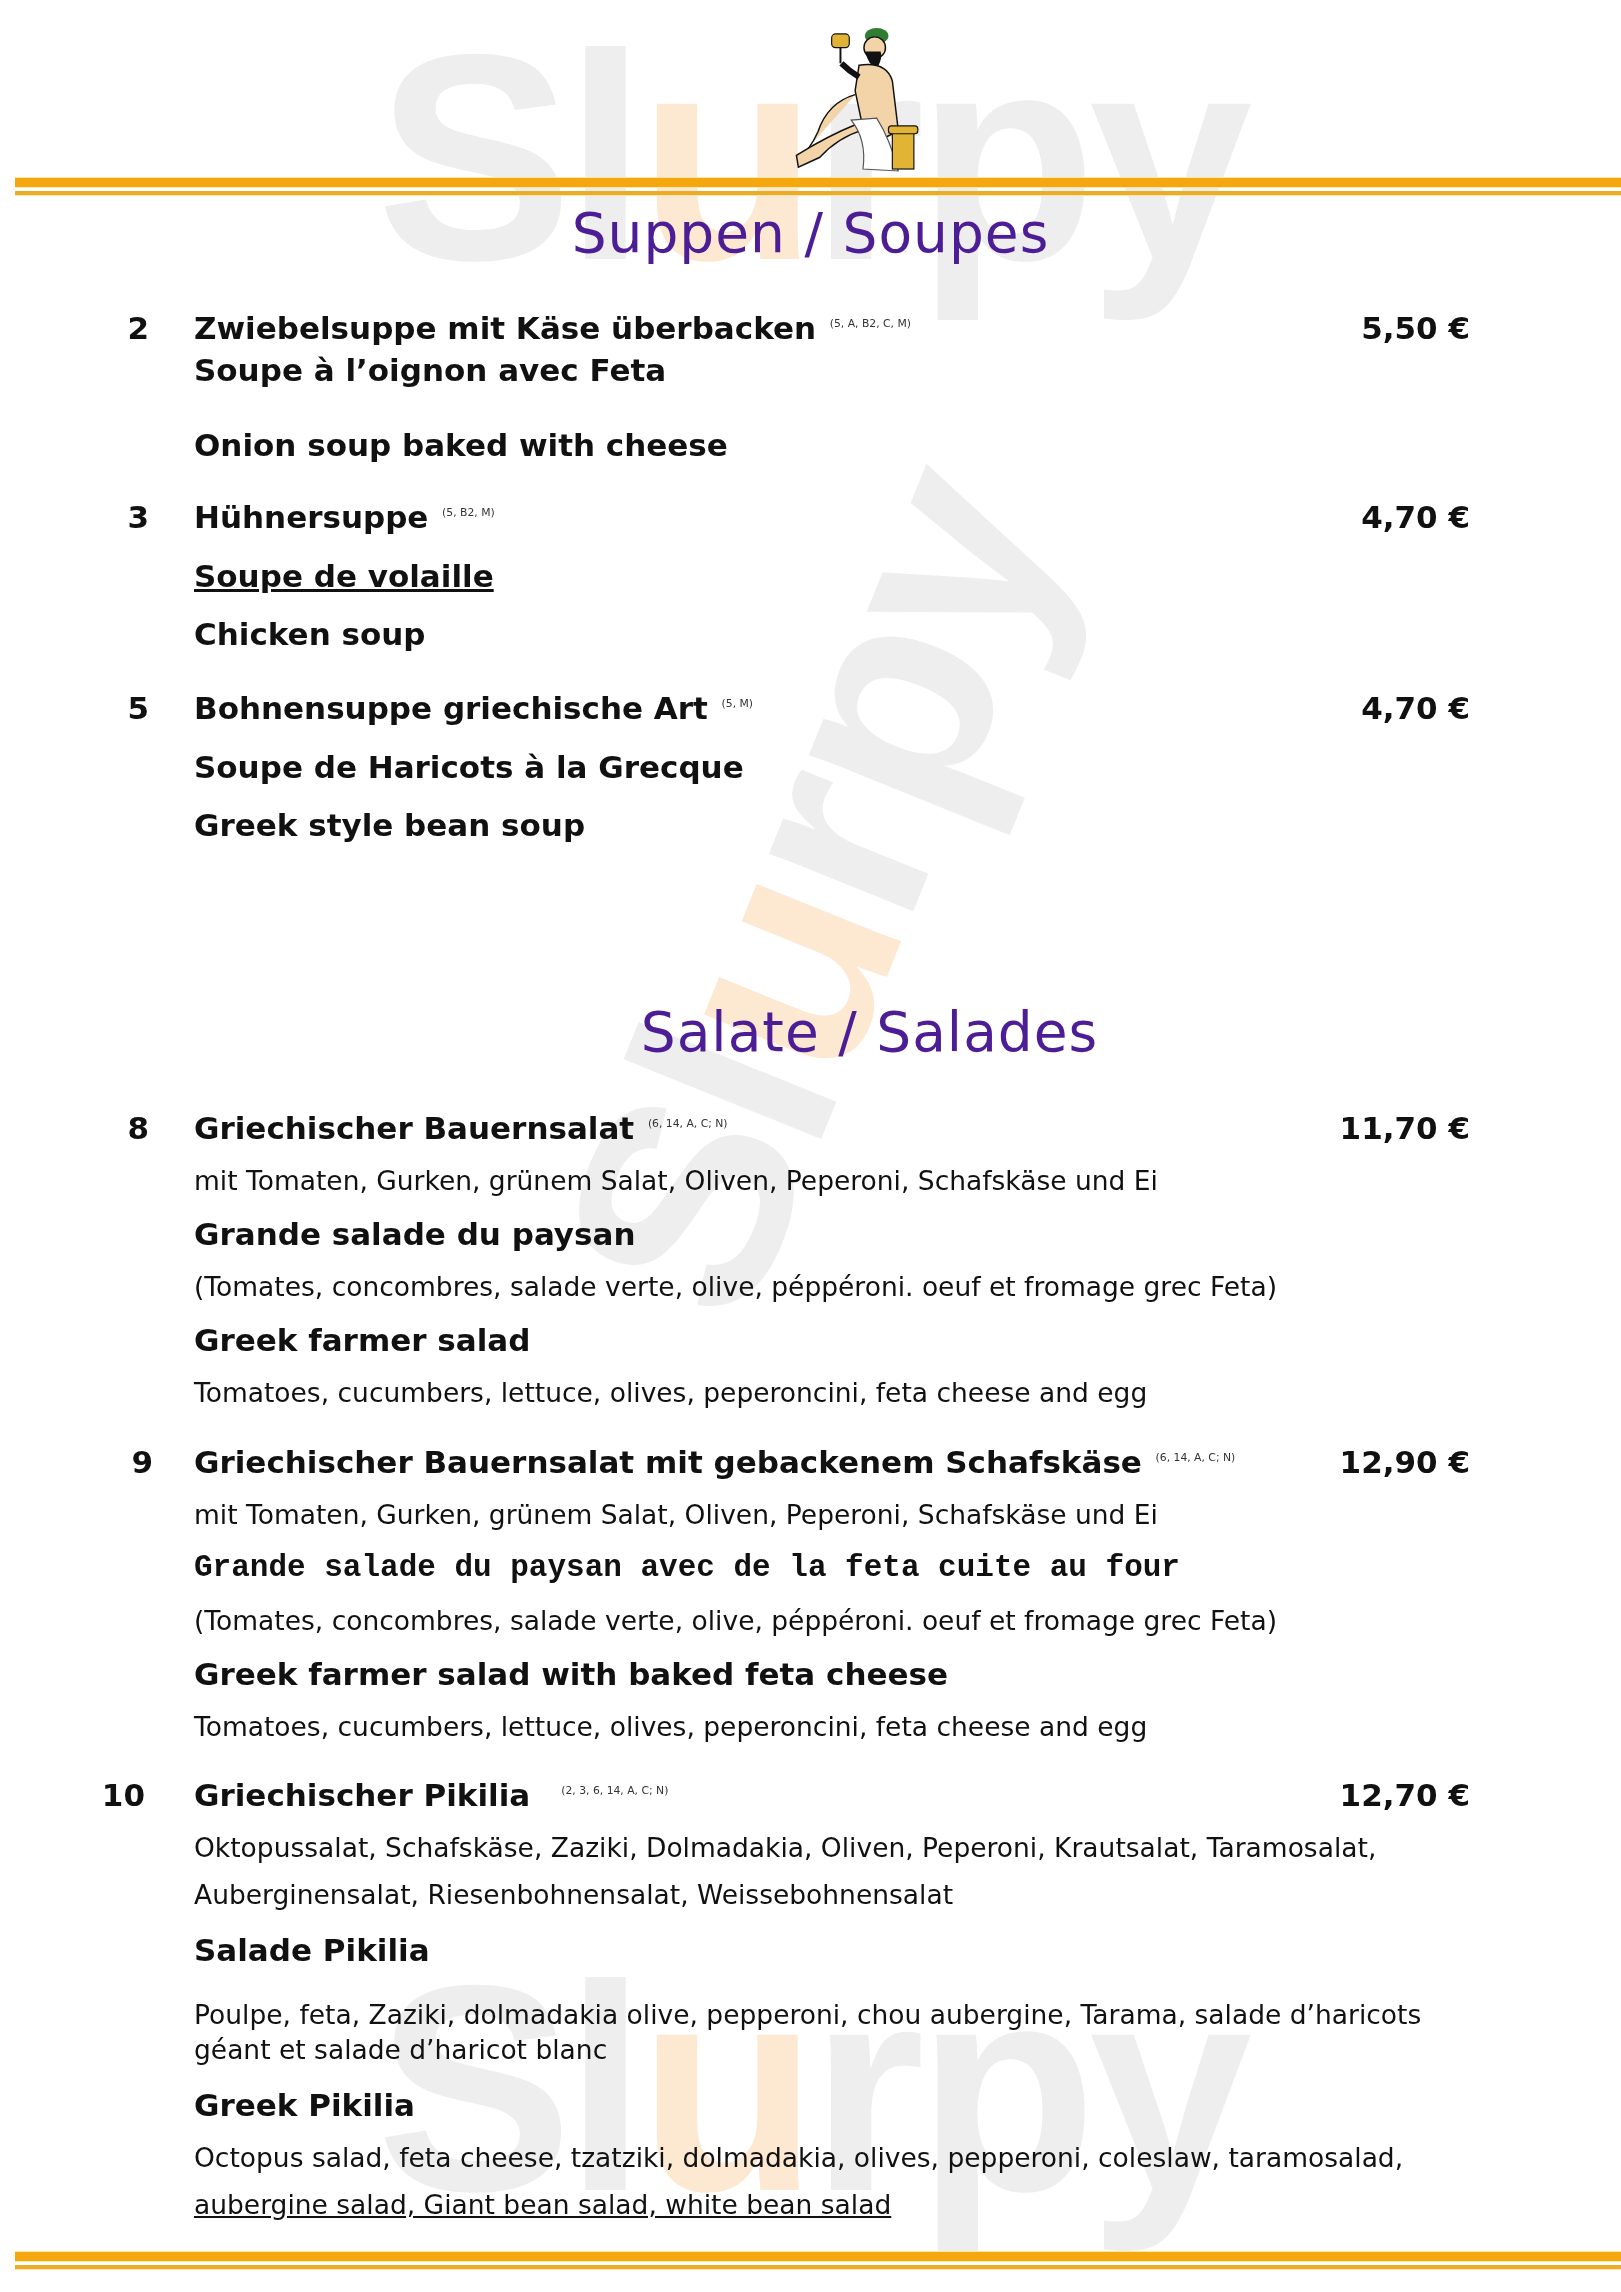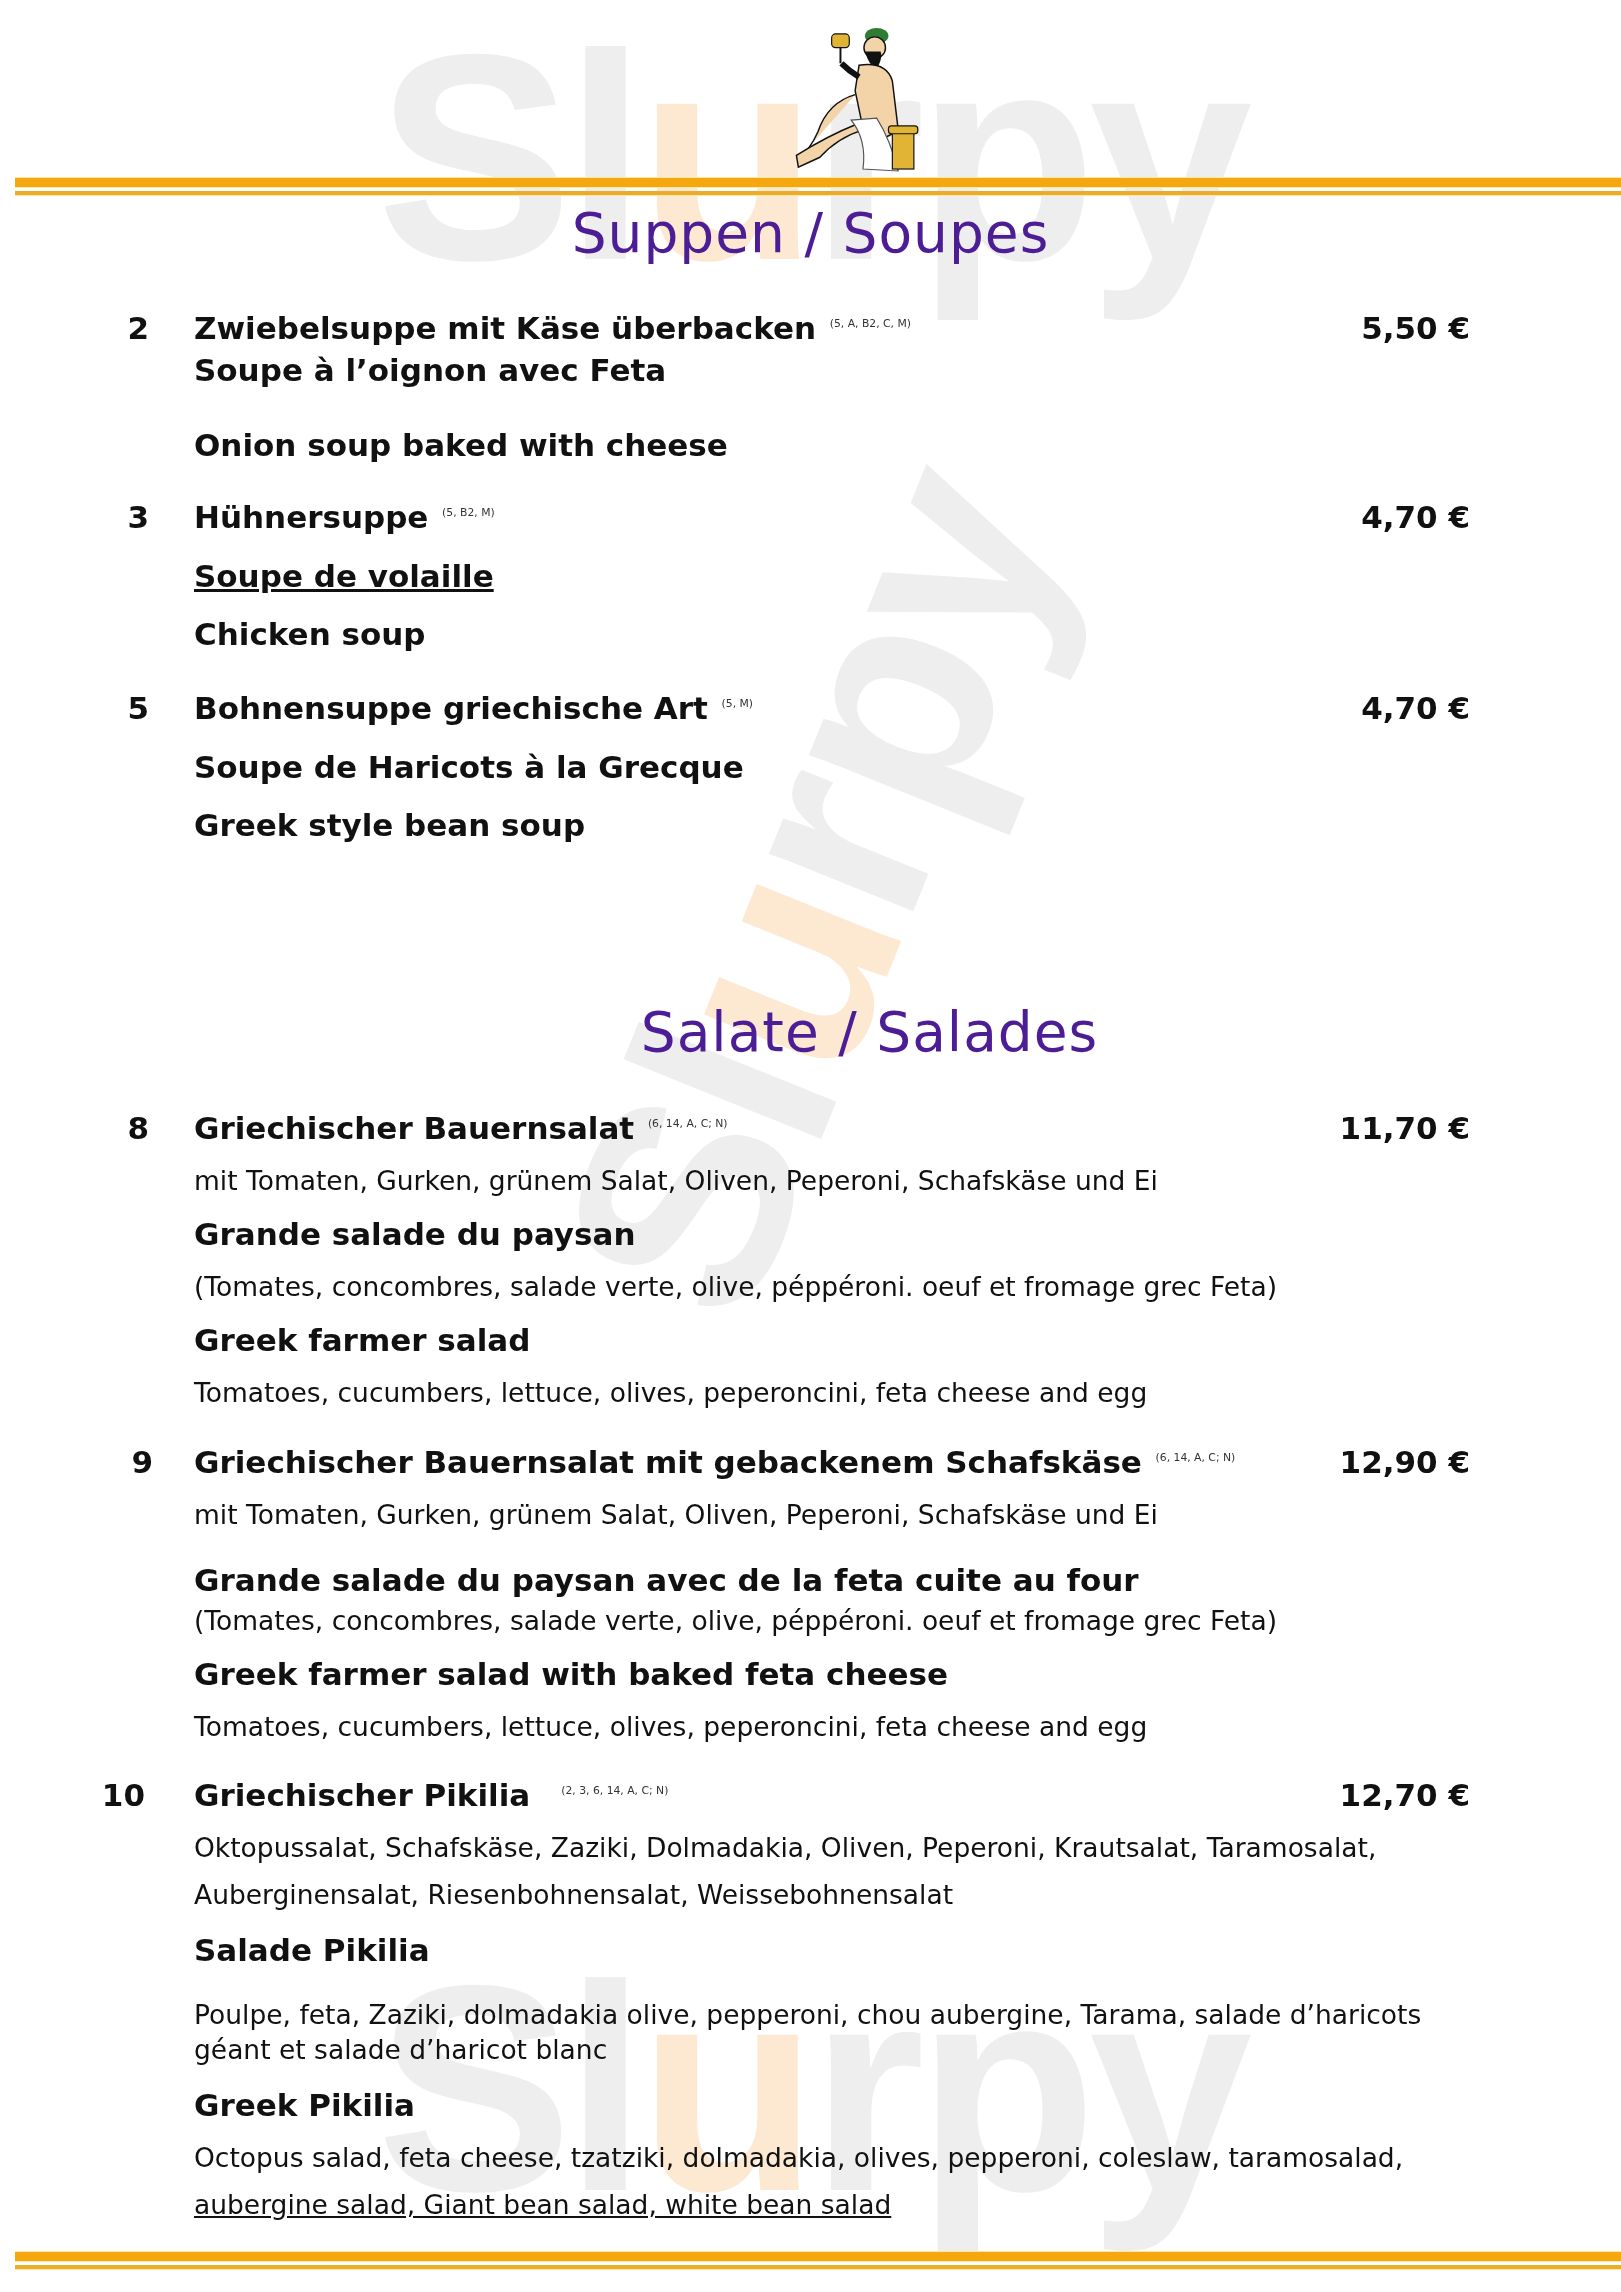--- a/index.html
+++ b/index.html
@@ -132,21 +132,21 @@
     <div class="line desc" style="top:161px;">(Tomates, concombres, salade verte, olive, péppéroni. oeuf et fromage grec Feta)</div>
     <div class="line sub" style="top:212px;">Greek farmer salad</div>
     <div class="line desc" style="top:267px;">Tomatoes, cucumbers, lettuce, olives, peperoncini, feta cheese and egg</div>
   </div>
 
   <div class="item" style="top:1444px;">
     <div class="num" style="left:65px;">9</div>
     <div class="name"><span>Griechischer Bauernsalat mit gebackenem Schafskäse</span><span class="allergen">(6, 14, A, C; N)</span></div>
     <div class="price">12,90 €</div>
     <div class="line desc" style="top:55px;">mit Tomaten, Gurken, grünem Salat, Oliven, Peperoni, Schafskäse und Ei</div>
-    <div class="line sub" style="top:118px;">Grande salade du paysan avec de la feta cuite au four</div>
+    <div class="line sub" style="top:106px;font-family:Liberation Mono, monospace;">Grande salade du paysan avec de la feta cuite au four</div>
     <div class="line desc" style="top:161px;">(Tomates, concombres, salade verte, olive, péppéroni. oeuf et fromage grec Feta)</div>
     <div class="line sub" style="top:212px;">Greek farmer salad with baked feta cheese</div>
     <div class="line desc" style="top:267px;">Tomatoes, cucumbers, lettuce, olives, peperoncini, feta cheese and egg</div>
   </div>
 
   <div class="item" style="top:1777px;">
     <div class="num" style="left:57px;">10</div>
     <div class="name"><span>Griechischer Pikilia</span><span class="allergen" style="margin-left:31px;">(2, 3, 6, 14, A, C; N)</span></div>
     <div class="price">12,70 €</div>
     <div class="line desc" style="top:55px;">Oktopussalat, Schafskäse, Zaziki, Dolmadakia, Oliven, Peperoni, Krautsalat, Taramosalat,</div>

